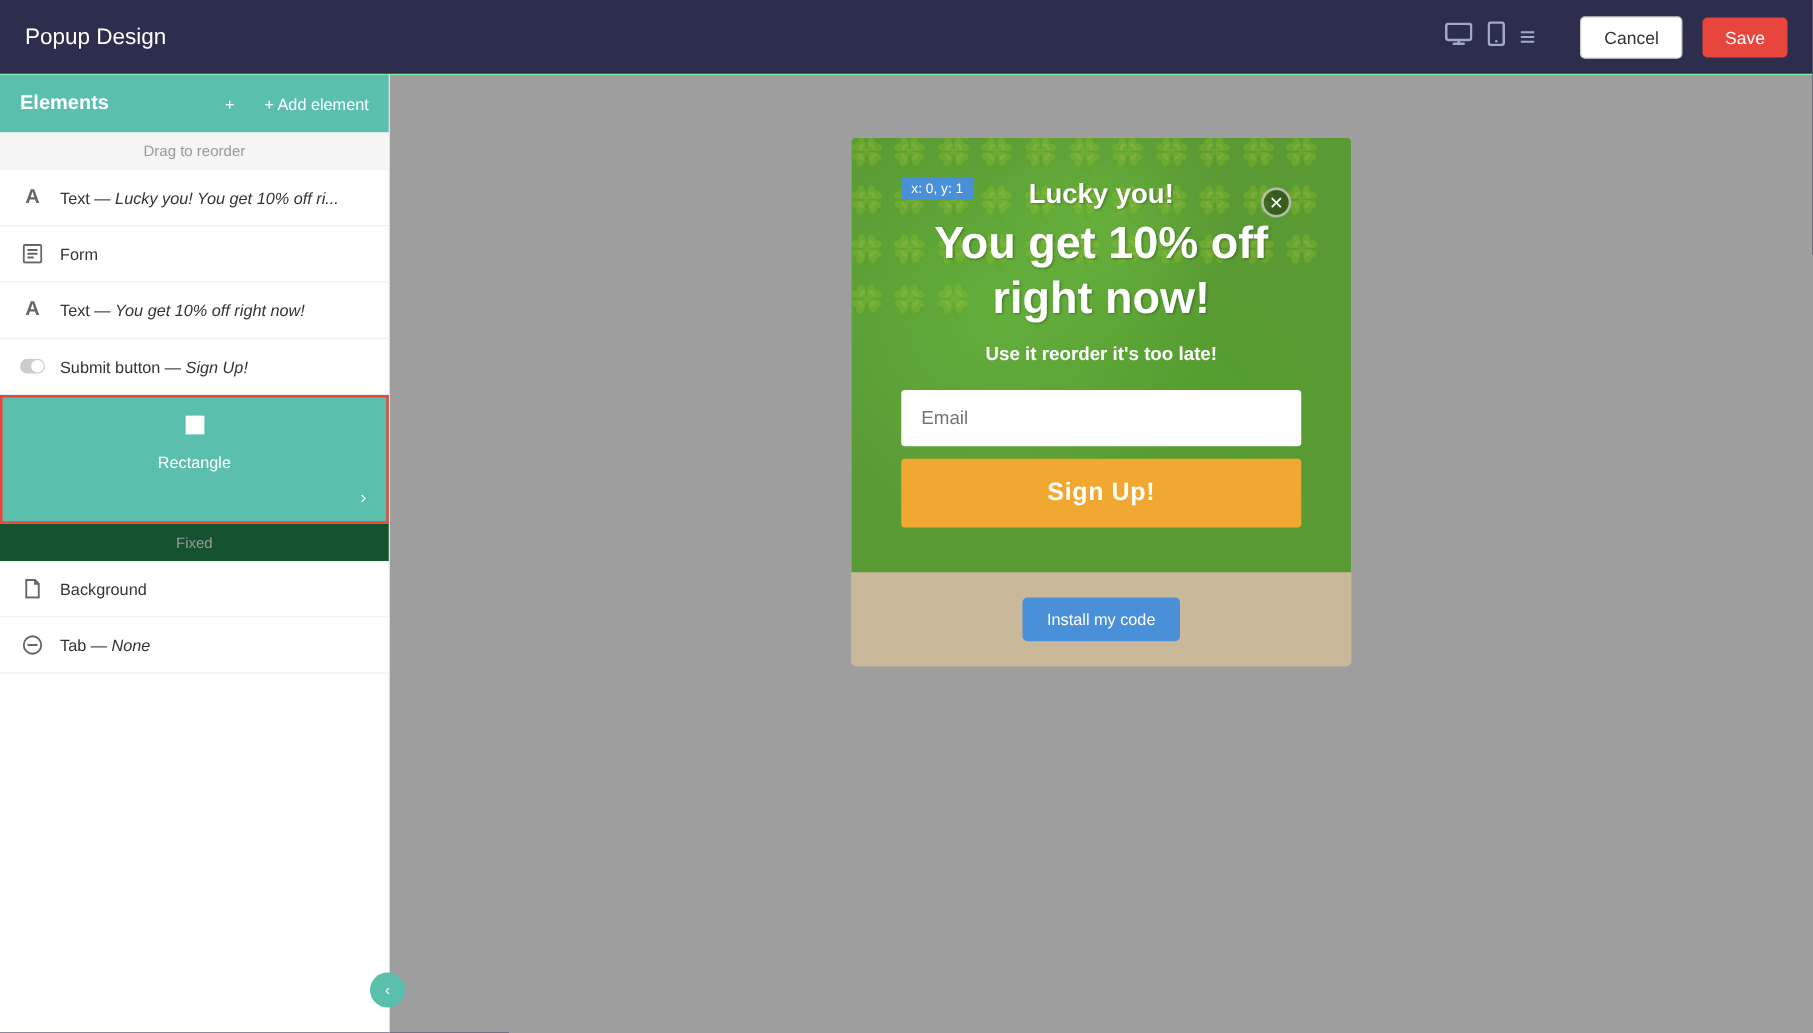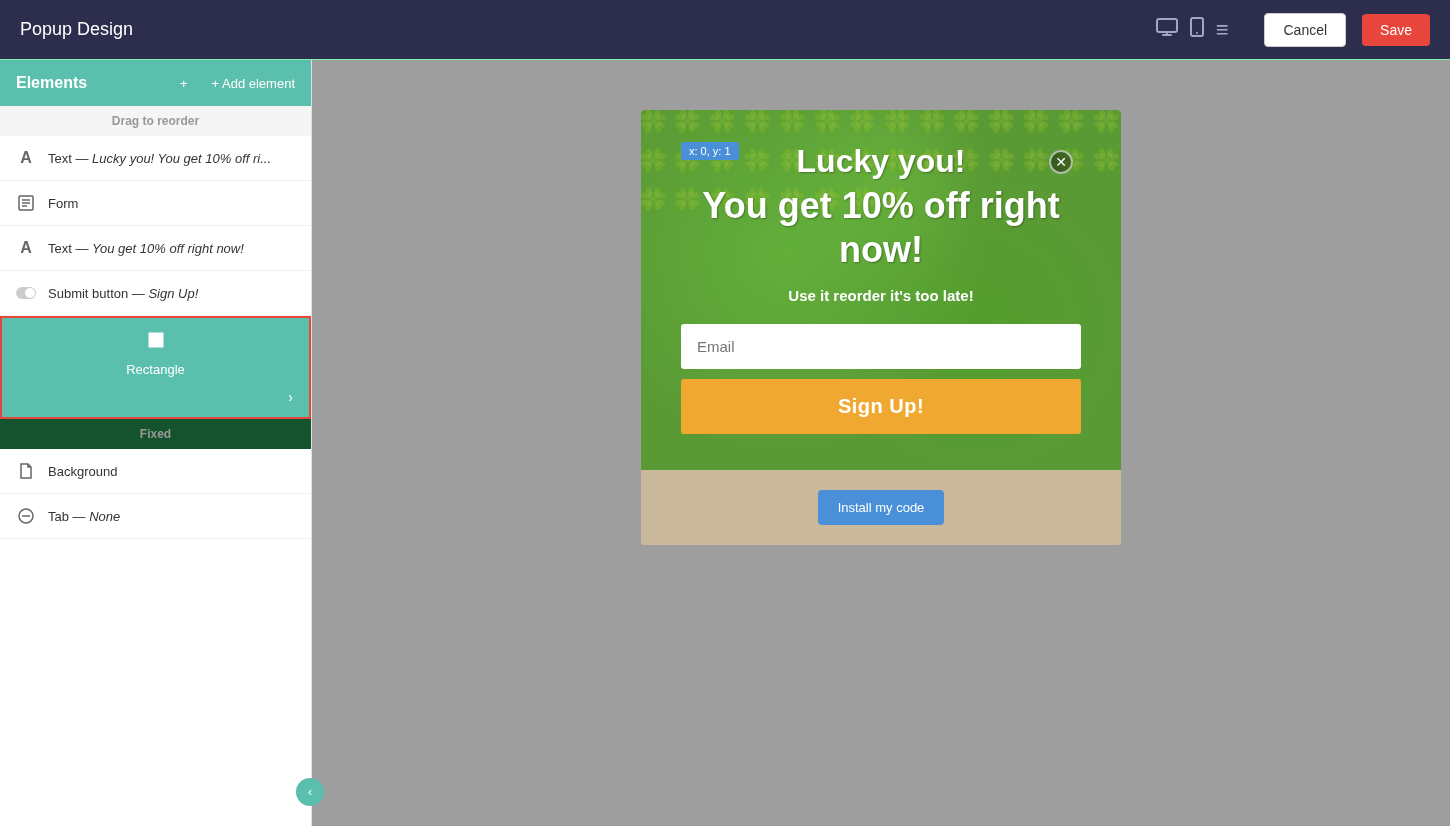--- a/index.html
+++ b/index.html
@@ -94,21 +94,20 @@
       background: none;
       border: none;
     }
 
     .section-label {
       text-align: center;
       font-size: 12px;
       color: #999;
       padding: 8px 0;
       background: #f5f5f5;
-      font-weight: bold;
     }
 
     .element-item {
       display: flex;
       align-items: center;
       gap: 12px;
       padding: 12px 16px;
       border-bottom: 1px solid #f0f0f0;
       cursor: pointer;
       position: relative;
@@ -200,21 +199,21 @@
       display: flex;
       align-items: flex-start;
       justify-content: center;
       padding: 30px;
       overflow: auto;
       position: relative;
     }
 
     
     .preview-frame {
-      width: 480px;
+      width: 400px;
       background: #c9b99a;
       border-radius: 4px;
       overflow: visible;
       position: relative;
       margin-top: 20px;
     }
 
     
     .popup-overlay {
       position: relative;
@@ -257,21 +256,21 @@
       justify-content: center;
       color: white;
       font-size: 14px;
       cursor: pointer;
       border: 2px solid rgba(255,255,255,0.6);
     }
 
     .popup-headline {
       text-align: center;
       color: white;
-      font-size: 32px;
+      font-size: 22px;
       font-weight: 700;
       margin-bottom: 4px;
       text-shadow: 1px 1px 2px rgba(0,0,0,0.3);
       line-height: 1.2;
     }
 
     .popup-subheadline {
       text-align: center;
       color: white;
       font-size: 36px;

